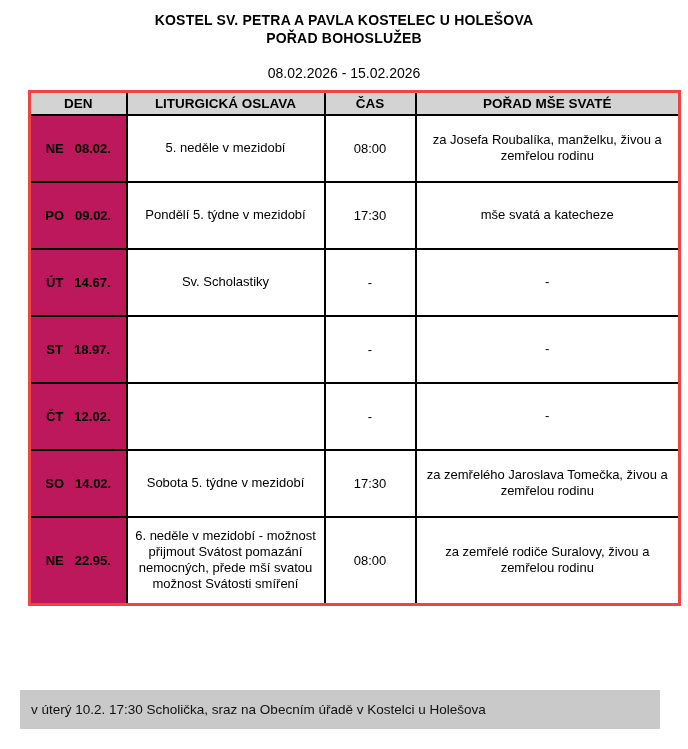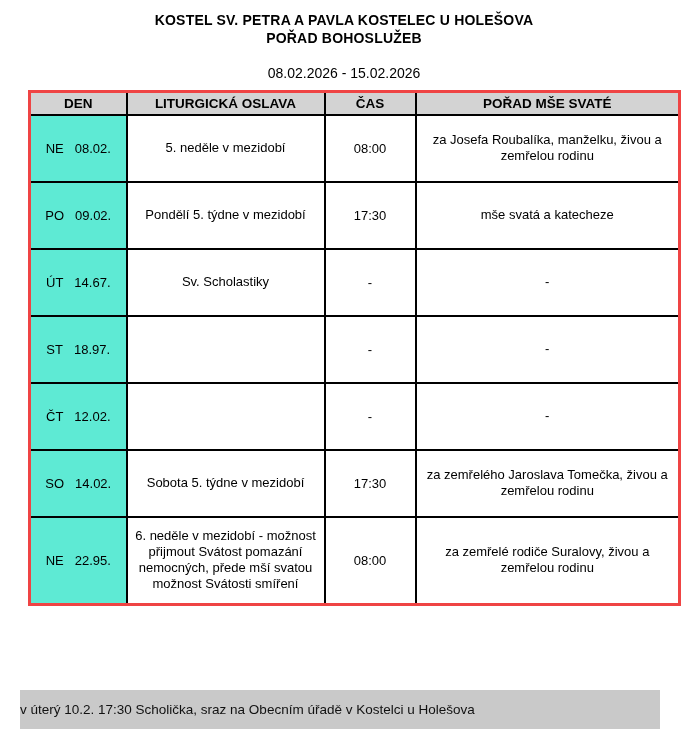--- a/index.html
+++ b/index.html
@@ -51,38 +51,39 @@
   table.schedule thead th {
     background: #d3d3d3;
     font-weight: bold;
     height: 23px;
     padding: 1px 2px;
     font-size: 13.5px;
   }
   table.schedule tbody tr { height: 67px; }
   table.schedule tbody tr.tall-row { height: 88px; }
   td.day-cell {
-    background: #5eead4;
-    font-weight: normal;
+    background: #be185d;
+    font-weight: bold;
     text-align: left;
     padding-left: 7px;
     white-space: nowrap;
     font-size: 13.5px;
   }
   td.day-cell .date-part { margin-left: 11px; }
   td.celebration-cell, td.intention-cell { line-height: 16px; }
   .footer-note {
     position: absolute;
     left: 20px;
     top: 690px;
     width: 640px;
     height: 39px;
     background: #c9c9c9;
     display: flex;
     align-items: center;
+    padding-left: 11px;
     font-size: 13.5px;
     color: #111111;
   }
 </style>
 </head>
 <body>
 
 <div class="page">
 
   <div class="title-block">

